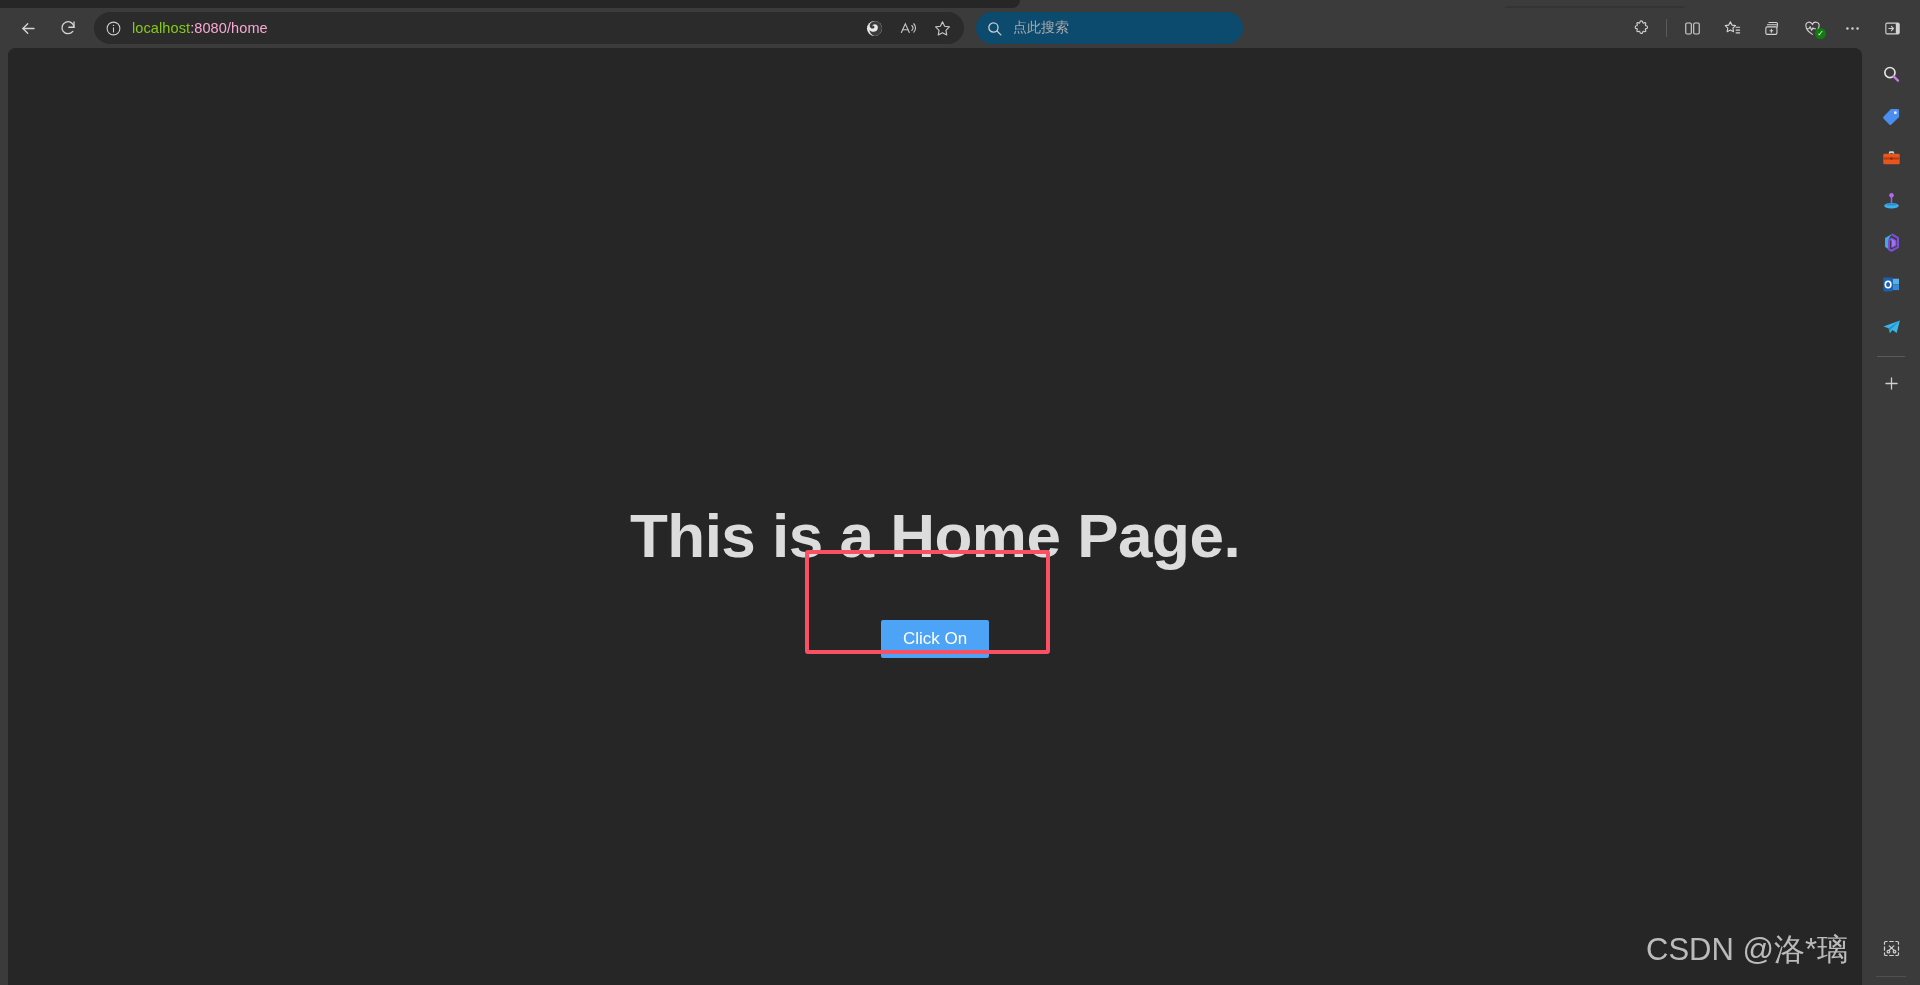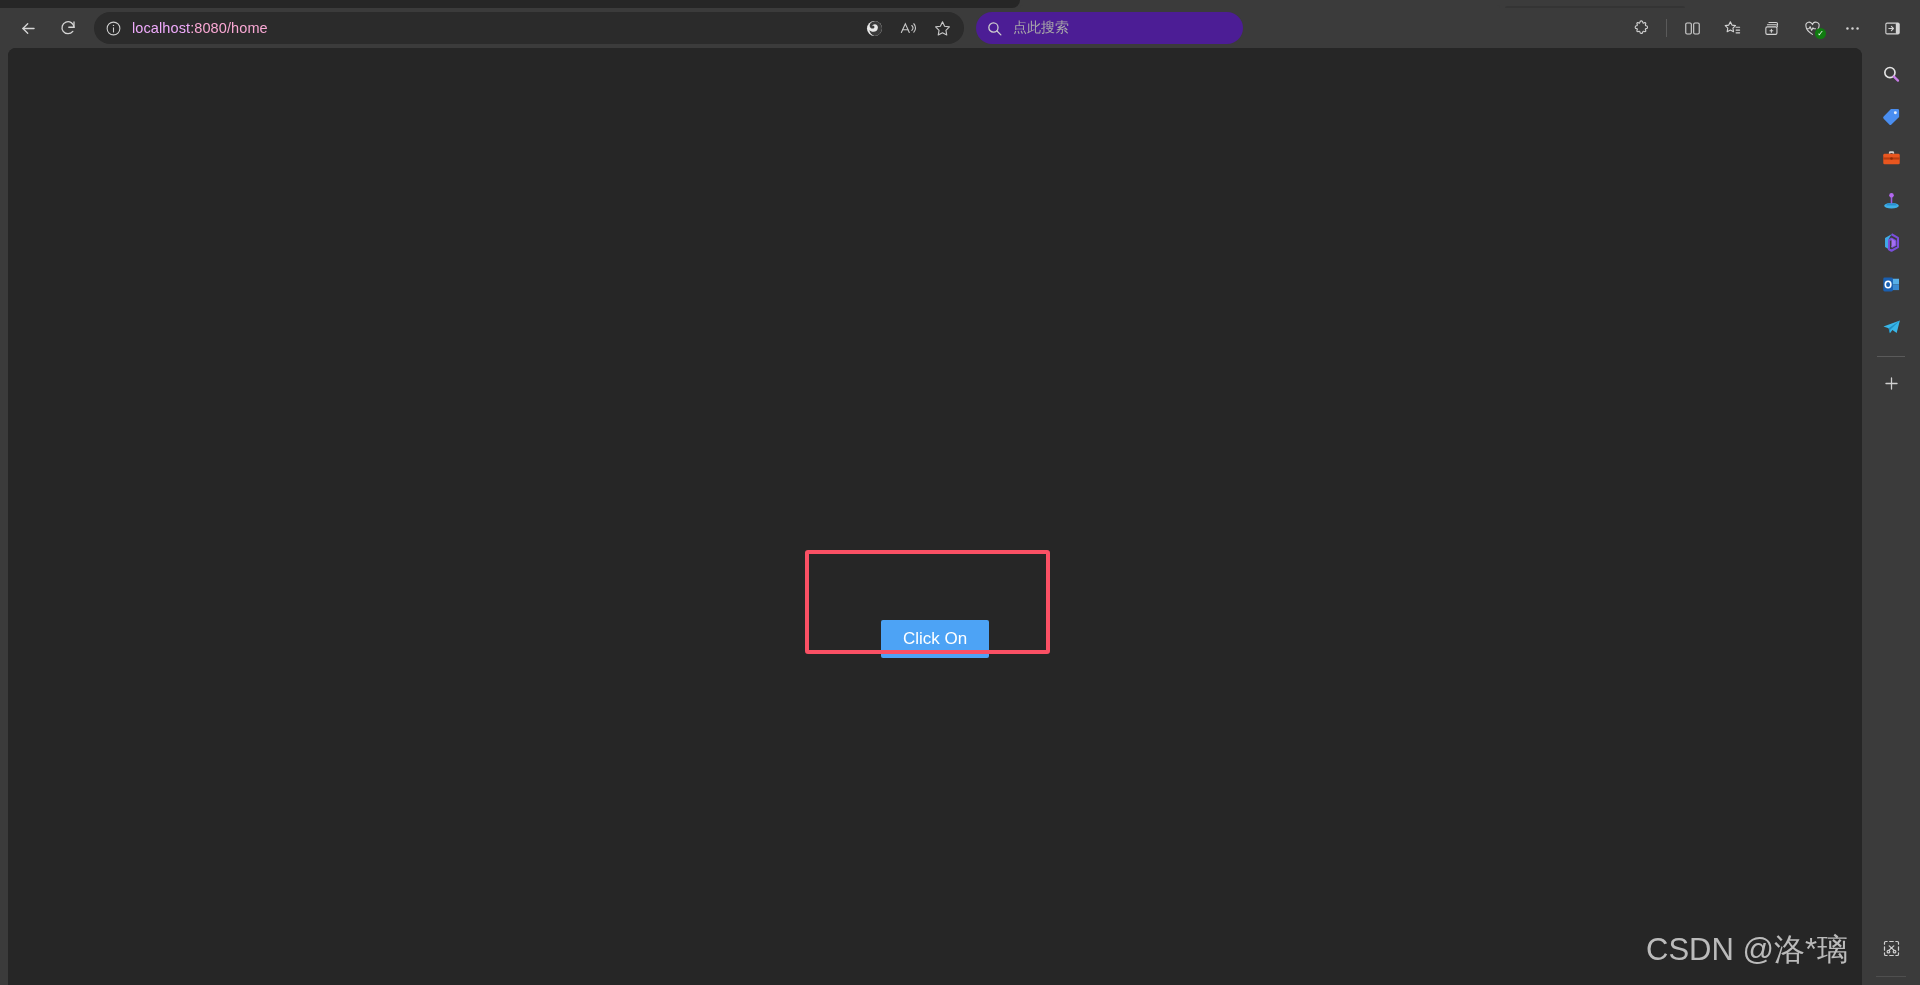--- a/index.html
+++ b/index.html
@@ -44,31 +44,31 @@
     display:flex; align-items:center; padding:0 6px 0 4px;
   }
   .omni-icon {
     width:30px; height:28px; display:flex; align-items:center; justify-content:center;
     color:#cfcfcf; flex:none;
   }
   .urlwrap {
     flex:1; height:28px; display:flex; align-items:center; overflow:hidden;
     font-size:14.5px; letter-spacing:.1px; white-space:nowrap; padding-left:4px;
   }
-  .url-host { color:#f0abfc; }
+  .url-host { color:#84cc16; }
   .url-rest { color:#f9a8d4; }
   .omni-actions { display:flex; align-items:center; gap:2px; flex:none; }
   .omni-btn {
     width:32px; height:28px; display:flex; align-items:center; justify-content:center;
     border-radius:5px; color:#c9c9c9;
   }
 
   .searchbox {
     flex:none; width:267px; height:32px; margin-left:12px;
-    background:#4c1d95; border-radius:16px;
+    background:#0c4a6e; border-radius:16px;
     display:flex; align-items:center; padding:0 10px; gap:10px;text-align:center;
   }
   .search-ph { color:#a9a9a9; font-size:14px; }
 
   .right-actions { display:flex; align-items:center; margin-left:auto; gap:0; }
   .tb-btn {
     width:40px; height:32px; display:flex; align-items:center; justify-content:center;
     border-radius:5px; color:#d3d3d3; position:relative;
   }
   .tb-sep { width:1px; height:18px; background:#5a5a5a; margin:0 5px; }
@@ -263,20 +263,21 @@
           <path d="M7.4 12h5.6M10.6 9.4l2.6 2.6-2.6 2.6"></path>
         </svg>
       </div>
 
     </div>
   </div>
 
   <div class="viewport">
     <div class="page">
 
+      <h1 class="page-heading">This is a Home Page.</h1>
 
       <div class="btn-row">
         <button class="click-btn">Click On</button>
       </div>
 
       <div class="watermark">CSDN @洛*璃</div>
     </div>
   </div>
 
   <div class="annotation-box"></div>

